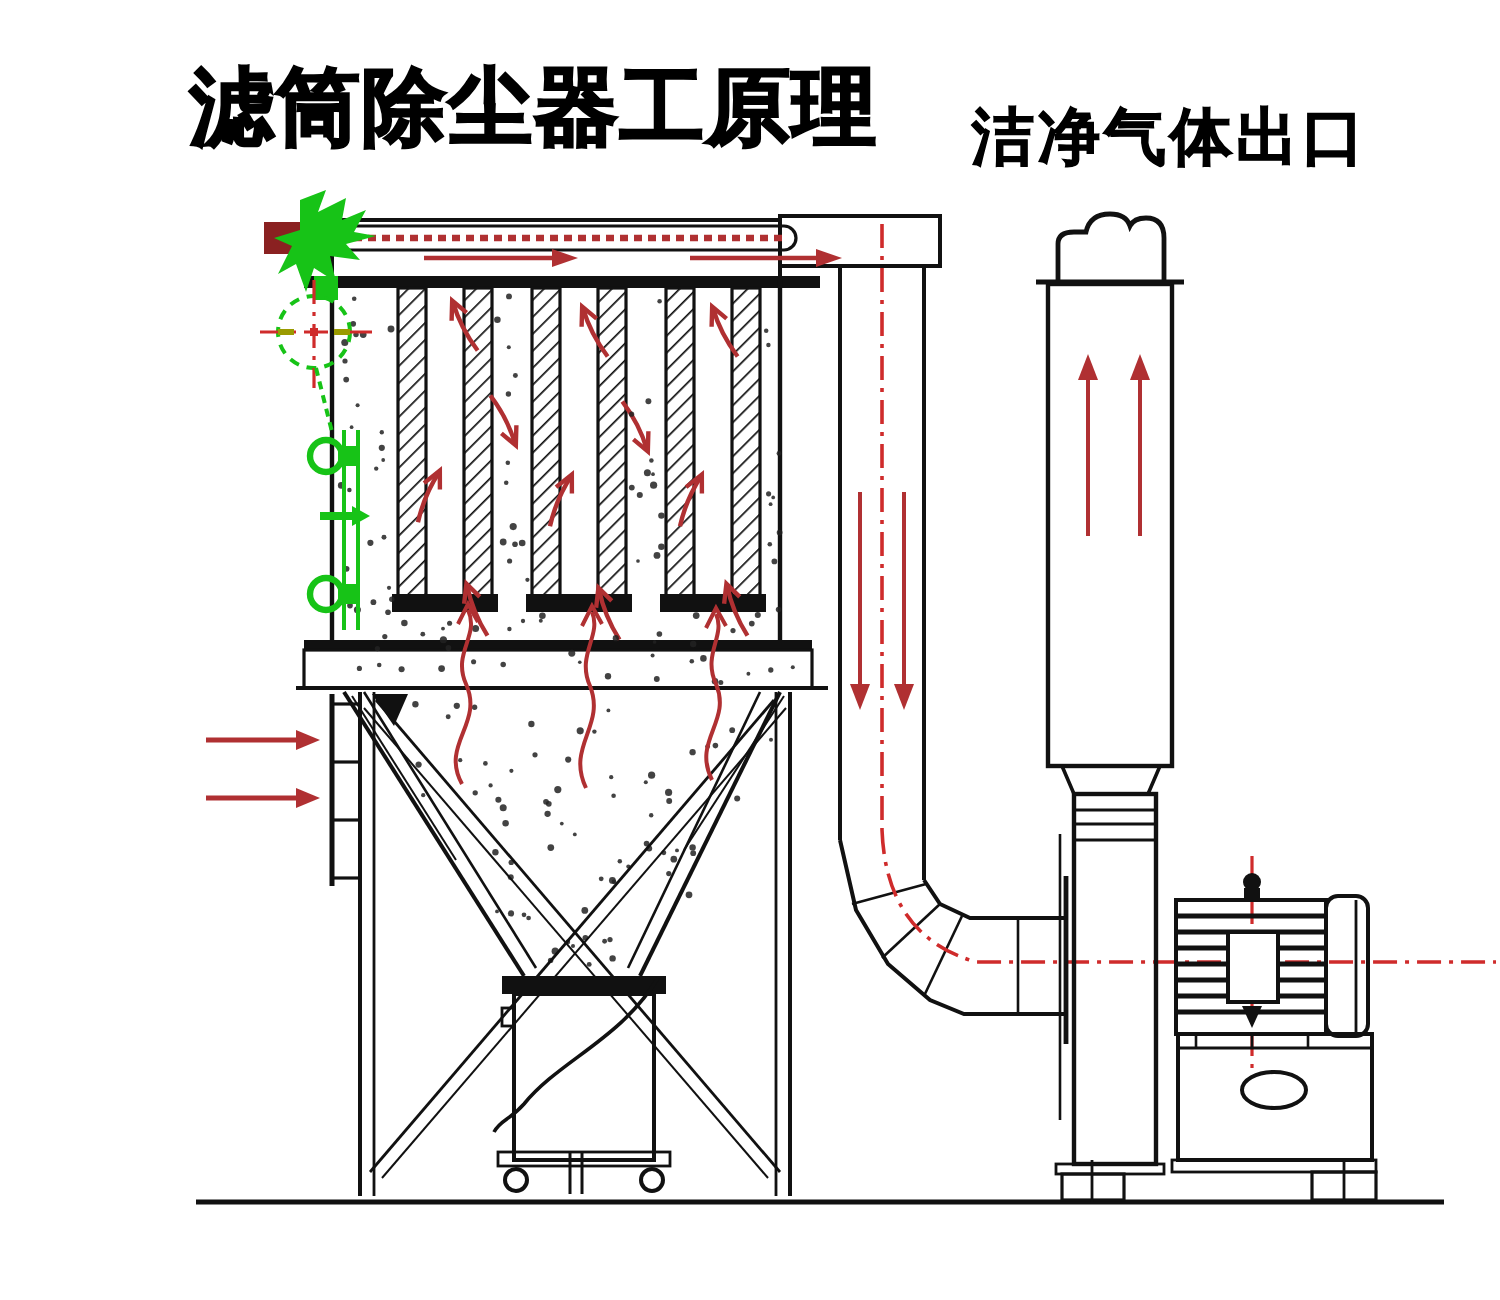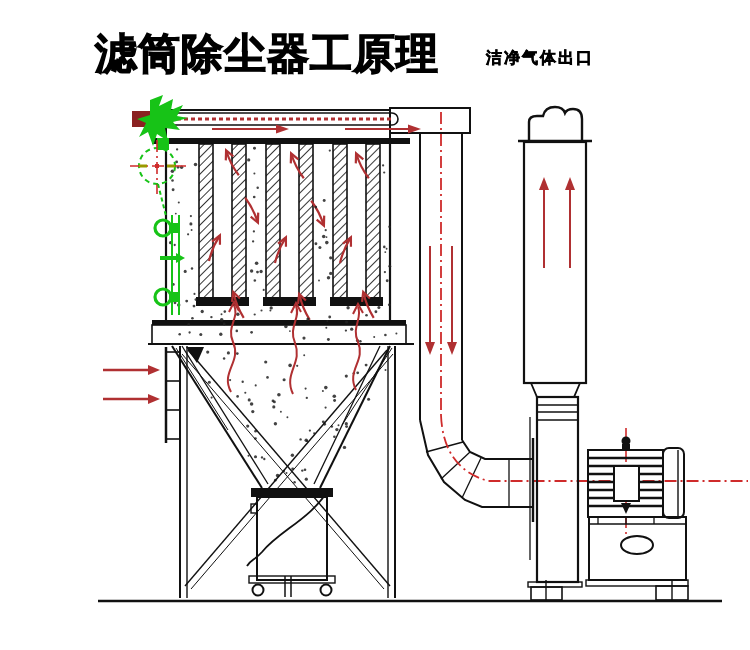--- a/index.html
+++ b/index.html
@@ -2,21 +2,21 @@
 <html><head>
 <meta charset="utf-8">
 <style>
   html,body{margin:0;padding:0;background:#fff;}
   #stage{
     position:relative;width:750px;height:650px;background:var(--bg,#fff);
     font-family:"Liberation Sans", sans-serif;overflow:hidden;text-align:center;
   }
   .lbl{position:absolute;color:#000;font-weight:bold;white-space:nowrap;}
   #diagram-title{left:95px;top:26px;font-size:42px;letter-spacing:1px;-webkit-text-stroke:1.3px #000;}
-  #label-outlet{left:486px;top:48px;font-size:16px;letter-spacing:2px;-webkit-text-stroke:0.6px #000;}
+  #label-outlet{left:486px;top:48px;font-size:31px;letter-spacing:2px;-webkit-text-stroke:0.6px #000;}
   #label-inlet{left:16px;top:364px;font-size:22px;letter-spacing:1px;-webkit-text-stroke:0.6px #000;}
   svg{position:absolute;left:0;top:0;}
   .blk{stroke:var(--line,#111);fill:none;}
   .red{stroke:var(--flow,#b03032);fill:none;}
   .redfill{fill:var(--flow,#b03032);stroke:none;}
   .cl{stroke:var(--center,#cf2b2b);fill:none;stroke-dasharray:12 4 2 4;}
   .grn{stroke:var(--green,#17c317);fill:none;}
   .grnfill{fill:var(--green,#17c317);stroke:none;}
 </style>
 </head>

